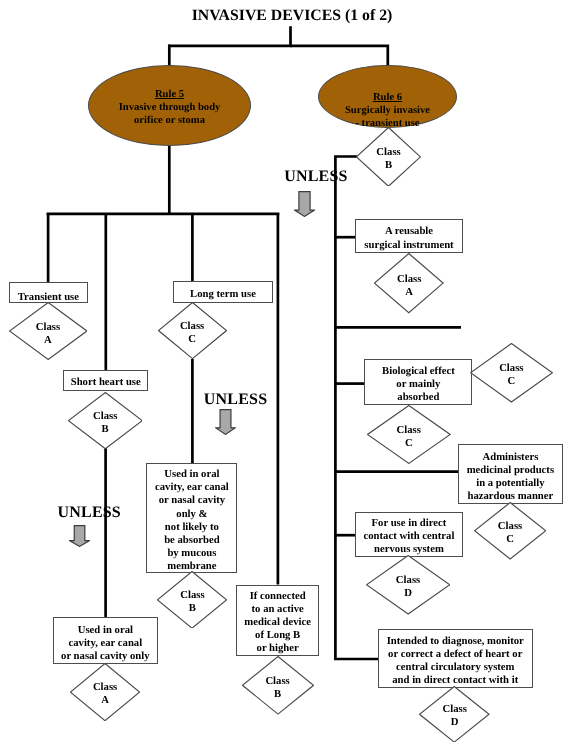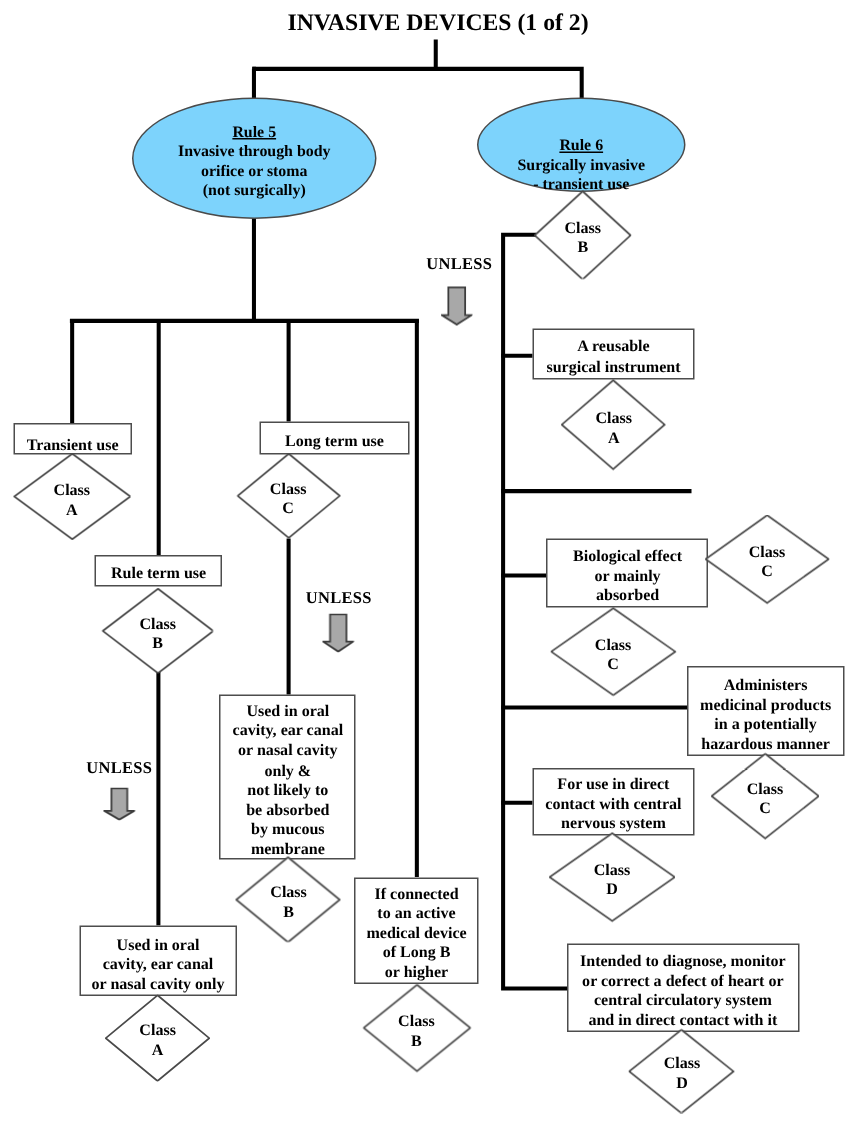--- a/index.html
+++ b/index.html
@@ -8,27 +8,27 @@
 body{background:#fff;width:574px;height:754px;overflow:hidden;
   font-family:"Liberation Serif",serif;-webkit-font-smoothing:antialiased;text-rendering:geometricPrecision;}
 #chart{position:relative;width:574px;height:754px;background:#fff;}
 #wire-layer{position:absolute;left:0;top:0;width:574px;height:754px;pointer-events:none;}
 .chart-title{will-change:opacity;position:absolute;left:5px;top:7.0px;width:574px;text-align:center;
   font-weight:bold;font-size:15.8px;line-height:18px;color:#000;letter-spacing:0px;}
 .node{position:absolute;box-sizing:border-box;display:flex;align-items:center;justify-content:center;}
 .node .body{width:100%;text-align:center;font-weight:bold;color:#000;will-change:opacity;}
 .box{border:1px solid var(--boxline);background:#fff;}
 .box .body{font-size:10.7px;line-height:13.04px;position:relative;top:2.5px;font-family:Liberation Serif, serif;}
-.ellipse{border:1px solid var(--outline);border-radius:50%;background:#7dd3fc;justify-content:flex-end;}
+.ellipse{border:1px solid var(--outline);border-radius:50%;background:#a16207;justify-content:flex-end;}
 .ellipse .body{font-size:10.6px;line-height:13.0px;position:relative;}
 .ellipse .rule-heading{text-decoration:underline;text-underline-offset:1px;}
 .diamond{background:transparent;}
 .diamond .dia-outline{position:absolute;left:0;top:0;width:100%;height:100%;}
 .diamond .body{position:relative;font-size:10.7px;line-height:13.0px;top:2.3px;}
-.unless-label{will-change:opacity;position:absolute;font-weight:bold;font-size:11px;line-height:13px;
+.unless-label{will-change:opacity;position:absolute;font-weight:bold;font-size:16px;line-height:13px;
   color:#000;white-space:nowrap;letter-spacing:.2px;}
 .unless-arrow{position:absolute;}
 .ln{display:block;}
 </style>
 </head>
 <body>
 
 <div id="chart">
 
   <div class="chart-title">INVASIVE DEVICES (1 of 2)</div>
@@ -51,21 +51,20 @@
     <polyline points="334.2,383.6 365,383.6" fill="none" stroke="#000000" stroke-width="2.7" stroke-linecap="butt" stroke-linejoin="miter"></polyline>
     <polyline points="334.2,471.7 458.6,471.7" fill="none" stroke="#000000" stroke-width="2.7" stroke-linecap="butt" stroke-linejoin="miter"></polyline>
     <polyline points="334.2,535.2 356,535.2" fill="none" stroke="#000000" stroke-width="2.7" stroke-linecap="butt" stroke-linejoin="miter"></polyline>
   </svg>
 
   <div class="node ellipse" style="left:88px;top:65.1px;width:163px;height:81.1px;">
     <div class="body" style="top:2.2px;">
       <span class="ln rule-heading">Rule 5</span>
       <span class="ln">Invasive through body</span>
       <span class="ln">orifice or stoma</span>
-      <span class="ln">(not surgically)</span>
     </div>
   </div>
   <div class="node ellipse" style="left:318px;top:65.1px;width:139px;height:63.1px;">
     <div class="body" style="top:3.4px;margin-top:21px;">
       <span class="ln rule-heading">Rule 6</span>
       <span class="ln">Surgically invasive</span>
       <span class="ln">- transient use</span>
     </div>
   </div>
 
@@ -74,21 +73,21 @@
       <span class="ln">Transient use</span>
     </div>
   </div>
   <div class="node box" style="left:157px;top:281.4px;width:100px;height:21.2px;margin-left:16px;">
     <div class="body">
       <span class="ln">Long term use</span>
     </div>
   </div>
   <div class="node box" style="left:63.2px;top:369.5px;width:85.1px;height:21.9px;">
     <div class="body">
-      <span class="ln">Rule term use</span>
+      <span class="ln">Short heart use</span>
     </div>
   </div>
   <div class="node box" style="left:52.7px;top:617.3px;width:105.3px;height:47px;">
     <div class="body">
       <span class="ln">Used in oral</span>
       <span class="ln">cavity, ear canal</span>
       <span class="ln">or nasal cavity only</span>
     </div>
   </div>
   <div class="node box" style="left:146.3px;top:462.9px;width:91.2px;height:110.4px;">

